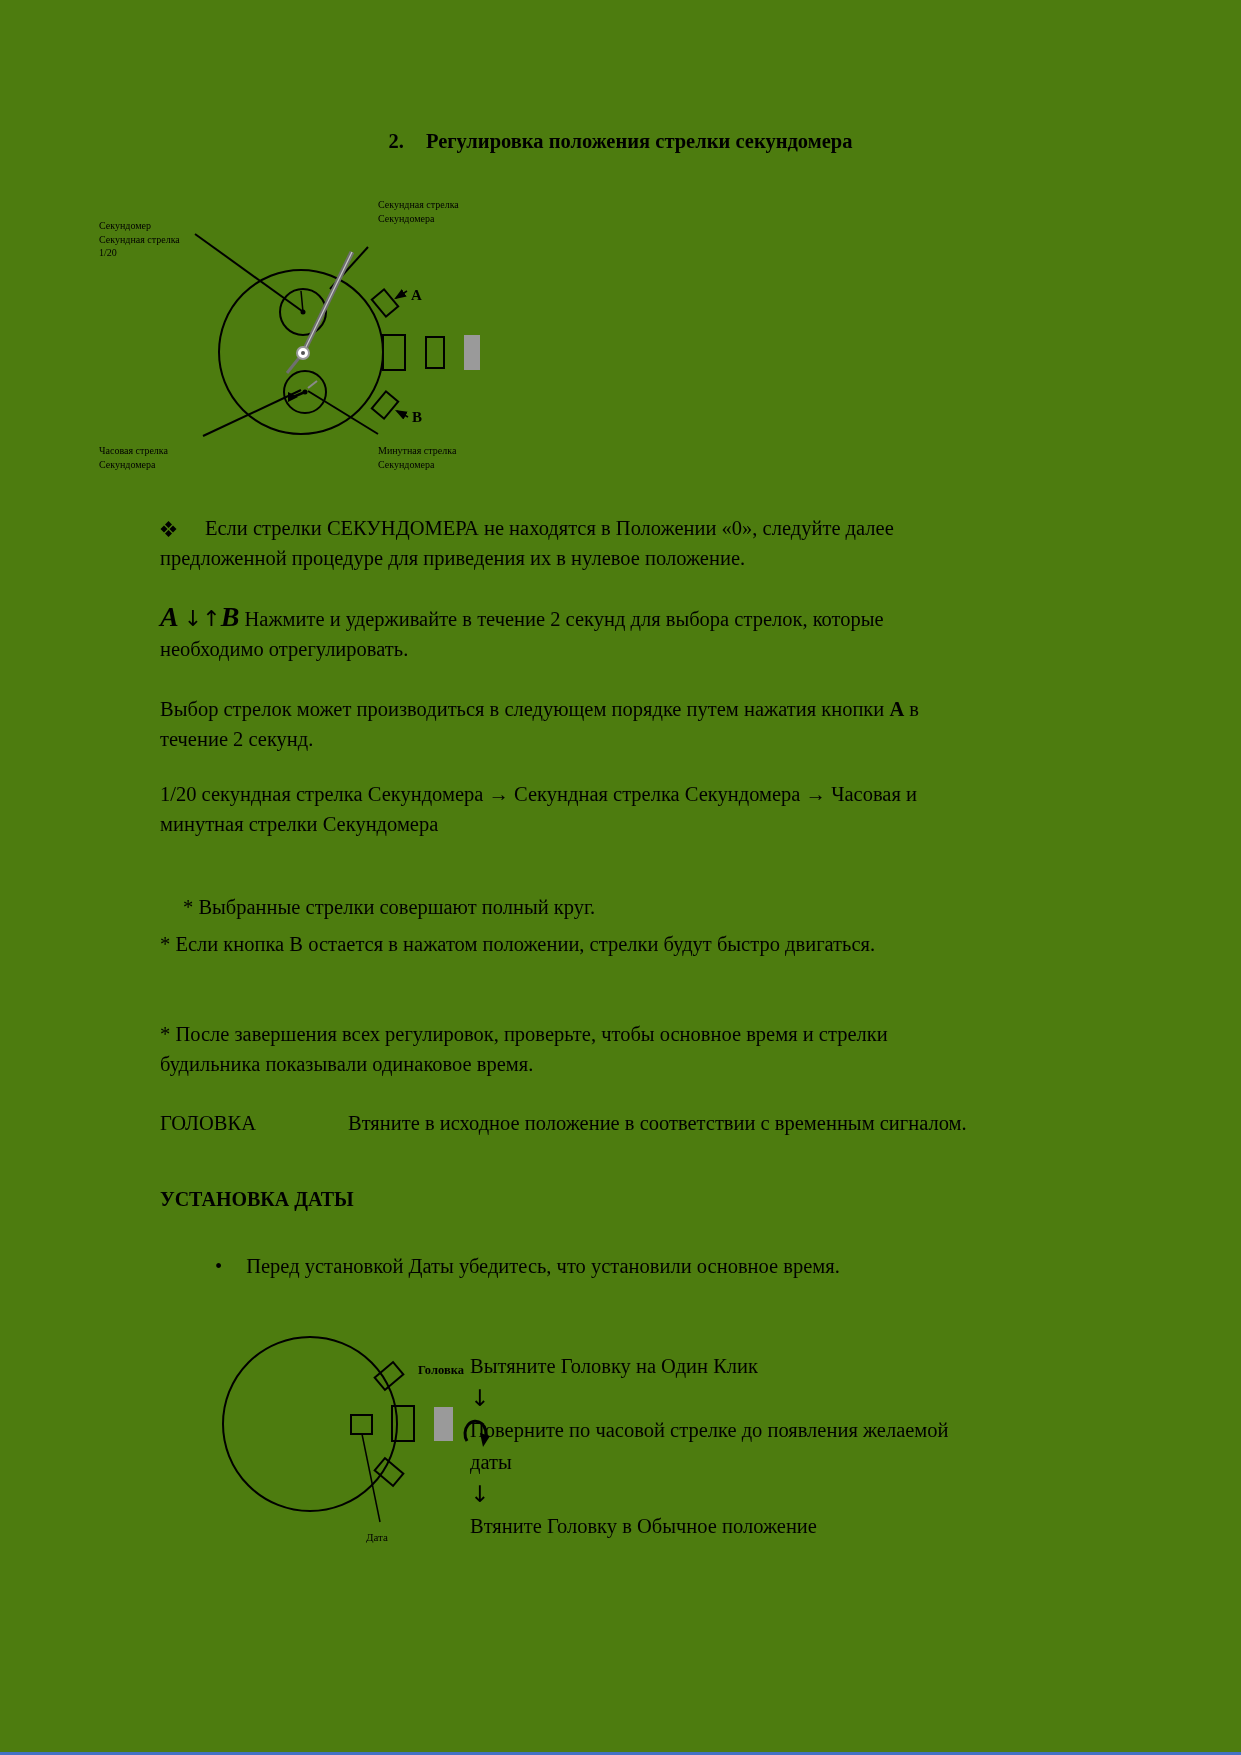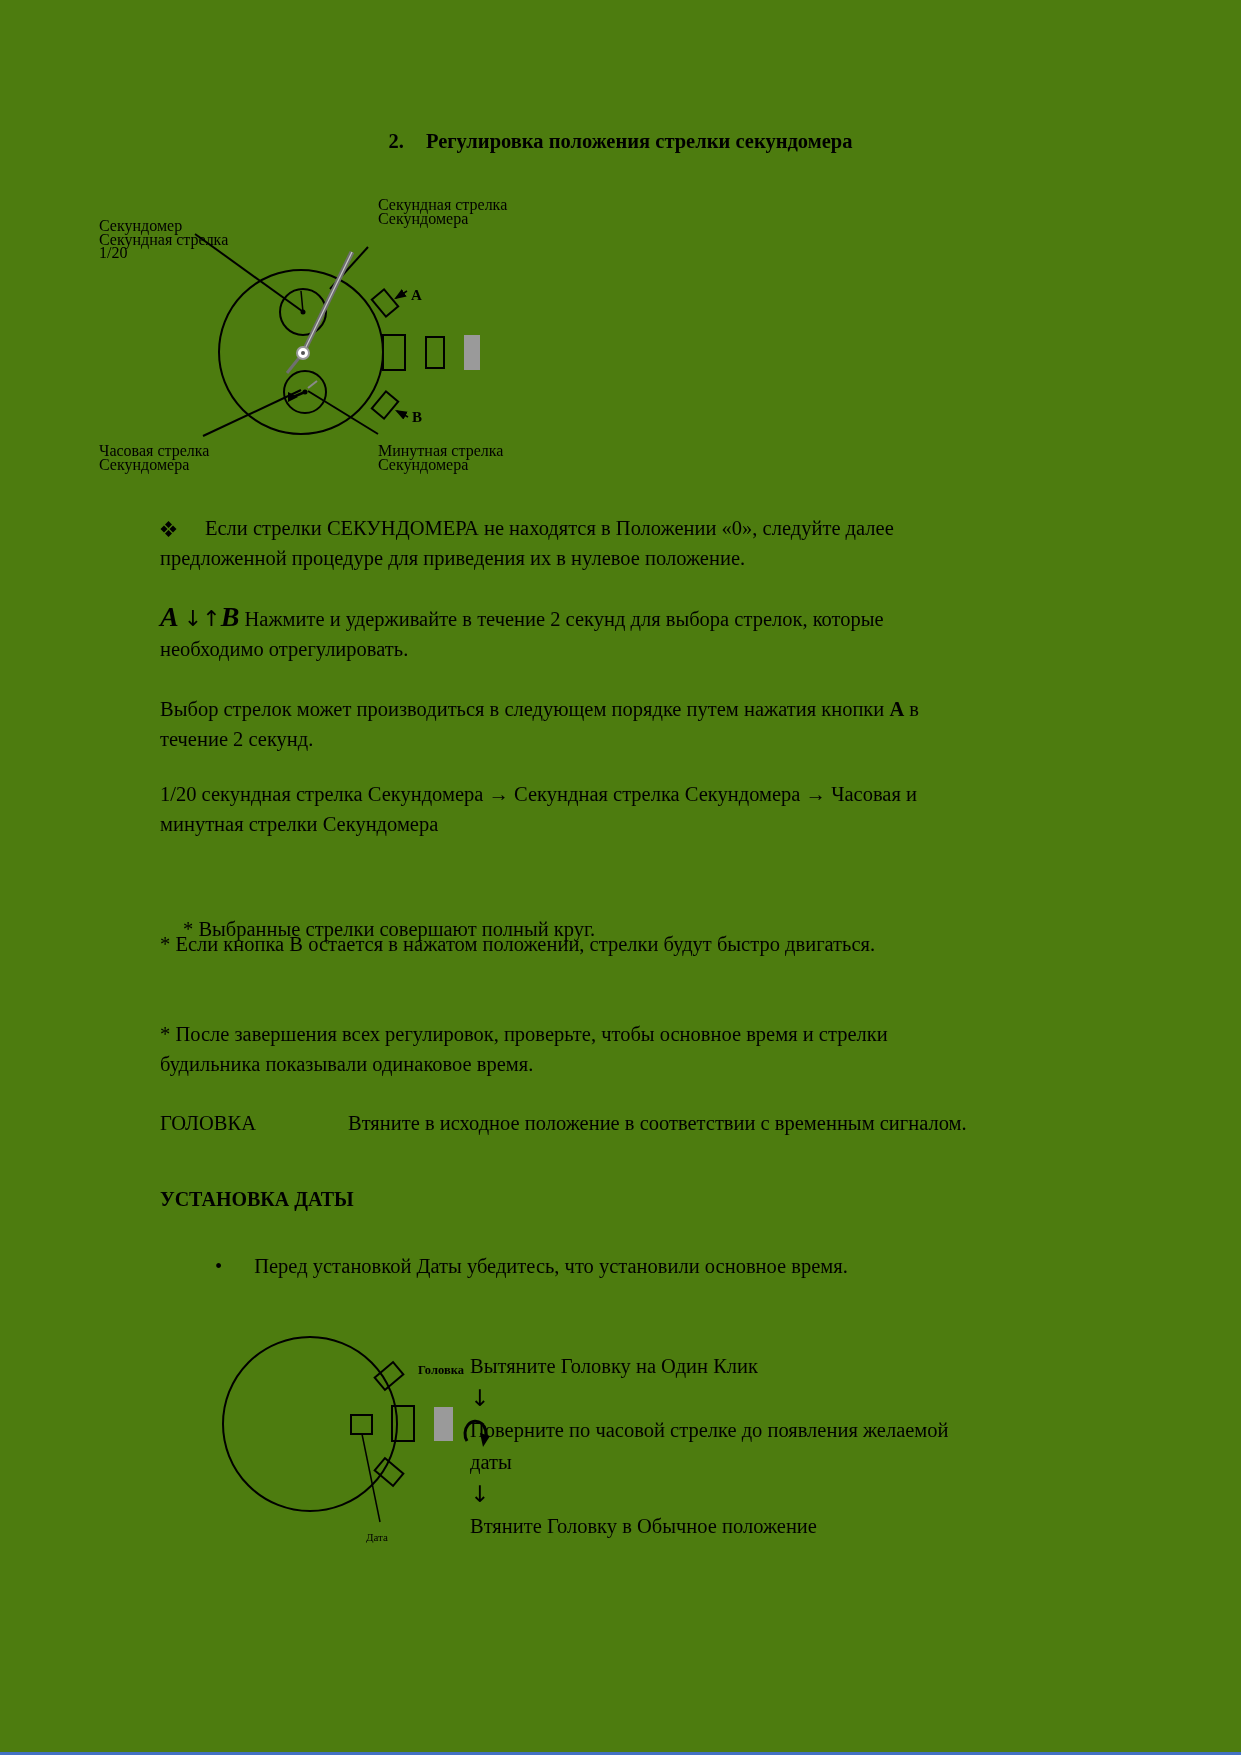--- a/index.html
+++ b/index.html
@@ -11,21 +11,21 @@
     color:#000;
     overflow:hidden;
     margin:0 auto;
   }
   .title{
     position:absolute;top:130px;left:0;width:100%;
     text-align:center;font-weight:bold;font-size:20.5px;white-space:nowrap;
   }
   .title .num{margin-right:22px;}
   .dlabel{
-    position:absolute;font-size:16px;line-height:13.5px;white-space:nowrap;
+    position:absolute;font-size:10px;line-height:13.5px;white-space:nowrap;
   }
   .dlabel span{display:block;}
   .bold{font-weight:bold;}
   svg.diag{position:absolute;}
   .oln{fill:none;stroke:#000;stroke-width:2;}
   .para{
     position:absolute;font-size:20.5px;line-height:30px;white-space:nowrap;
   }
   .para .ln{display:block;}
   .ab{font-weight:bold;font-style:italic;font-size:28px;line-height:1;}
@@ -140,21 +140,21 @@
       <span>в</span>
     </span>
     <span class="ln">течение 2 секунд.</span>
   </div>
 
   <div class="para" style="left:160px;top:779px">
     <span class="ln">1/20 секундная стрелка Секундомера → Секундная стрелка Секундомера → Часовая и</span>
     <span class="ln">минутная стрелки Секундомера</span>
   </div>
 
-  <div class="para" style="left:183px;top:914px">
+  <div class="para" style="left:183px;top:892px">
     <span class="ln">* Выбранные стрелки совершают полный круг.</span>
   </div>
 
   <div class="para" style="left:160px;top:929px">
     <span class="ln">* Если кнопка В остается в нажатом положении, стрелки будут быстро двигаться.</span>
   </div>
 
   <div class="para" style="left:160px;top:1019px">
     <span class="ln">* После завершения всех регулировок, проверьте, чтобы основное время и стрелки</span>
     <span class="ln">будильника показывали одинаковое время.</span>
@@ -163,21 +163,21 @@
   <div class="para" style="left:160px;top:1108px">
     <span class="ln">
       <span>ГОЛОВКА</span><span style="margin-left:92px">Втяните в исходное положение в соответствии с временным сигналом.</span>
     </span>
   </div>
 
   <div class="h2" style="left:160px;top:1188px">УСТАНОВКА ДАТЫ</div>
 
   <div class="para" style="left:215px;top:1251px">
     <span class="ln">
-      <span>•</span><span style="margin-left:32px">Перед установкой Даты убедитесь, что установили основное время.</span>
+      <span>•</span><span style="margin-left:24px">Перед установкой Даты убедитесь, что установили основное время.</span>
     </span>
   </div>
 
   <svg class="diag" style="left:195px;top:1325px;width:345px;height:300px" viewBox="0 0 345 300">
     <circle cx="115" cy="99" r="87" class="oln"></circle>
     <rect x="156" y="90" width="21" height="19" class="oln"></rect>
     <line x1="167" y1="109" x2="185" y2="197" stroke="#000" stroke-width="1.5"></line>
     <rect x="197" y="81" width="22" height="35" class="oln"></rect>
     <rect x="239" y="82" width="19" height="34" fill="#9a9a9a"></rect>
     <g transform="translate(194,51) rotate(-40)">

